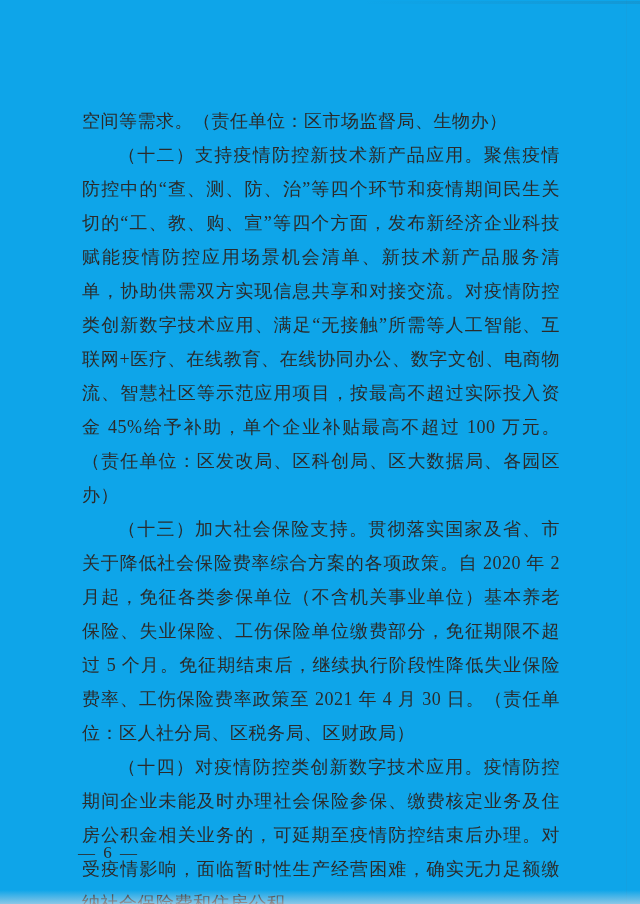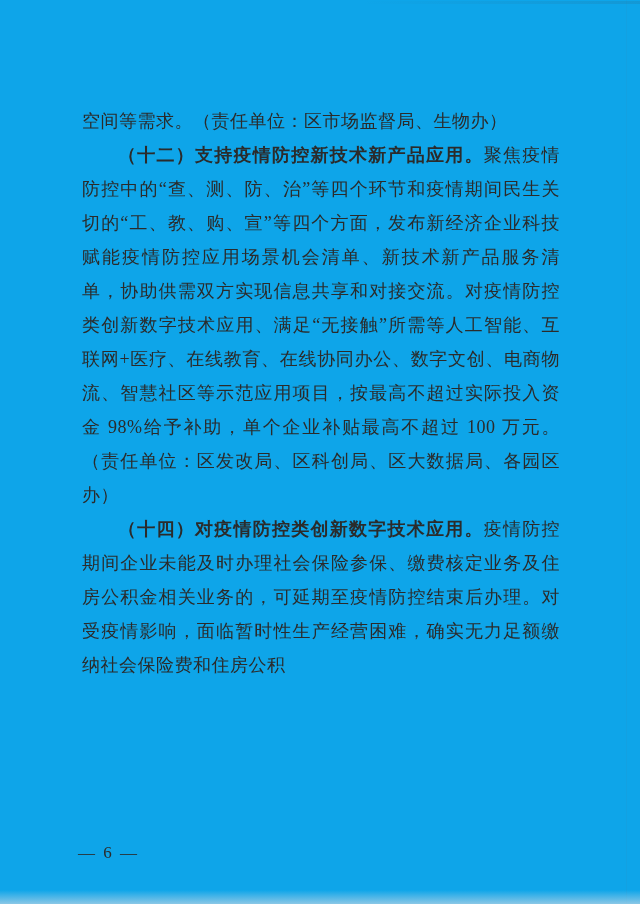--- a/index.html
+++ b/index.html
@@ -27,21 +27,21 @@
     letter-spacing: 0.5px;
   }
   .content p {
     margin: 0;
     padding: 0;
   }
   .content p.indent {
     text-indent: 2em;
   }
   .content b {
-    font-weight: bold;
+    font-weight: normal;
   }
   .footer {
     position: absolute;
     left: 78px;
     top: 843px;
     font-size: 17px;
     letter-spacing: 2px;
     color: #2b2b2b;
   }
   .top-edge {
@@ -71,20 +71,21 @@
 </style>
 </head>
 <body>
 
 <div class="scan">
   <div class="top-edge"></div>
   <div class="right-edge"></div>
 
   <div class="content">
       <p><span>空间等需求。（责任单位：区市场监督局、生物办）</span></p>
-      <p class="indent"><b>（十二）支持疫情防控新技术新产品应用。</b><span>聚焦疫情防控中的“查、测、防、治”等四个环节和疫情期间民生关切的“工、教、购、宣”等四个方面，发布新经济企业科技赋能疫情防控应用场景机会清单、新技术新产品服务清单，协助供需双方实现信息共享和对接交流。对疫情防控类创新数字技术应用、满足“无接触”所需等人工智能、互联网+医疗、在线教育、在线协同办公、数字文创、电商物流、智慧社区等示范应用项目，按最高不超过实际投入资金 98%给予补助，单个企业补贴最高不超过 100 万元。（责任单位：区发改局、区科创局、区大数据局、各园区办）</span></p>
+      <p class="indent"><b>（十二）支持疫情防控新技术新产品应用。</b><span>聚焦疫情防控中的“查、测、防、治”等四个环节和疫情期间民生关切的“工、教、购、宣”等四个方面，发布新经济企业科技赋能疫情防控应用场景机会清单、新技术新产品服务清单，协助供需双方实现信息共享和对接交流。对疫情防控类创新数字技术应用、满足“无接触”所需等人工智能、互联网+医疗、在线教育、在线协同办公、数字文创、电商物流、智慧社区等示范应用项目，按最高不超过实际投入资金 45%给予补助，单个企业补贴最高不超过 100 万元。（责任单位：区发改局、区科创局、区大数据局、各园区办）</span></p>
+      <p class="indent"><b>（十三）加大社会保险支持。</b><span>贯彻落实国家及省、市关于降低社会保险费率综合方案的各项政策。自 2020 年 2 月起，免征各类参保单位（不含机关事业单位）基本养老保险、失业保险、工伤保险单位缴费部分，免征期限不超过 5 个月。免征期结束后，继续执行阶段性降低失业保险费率、工伤保险费率政策至 2021 年 4 月 30 日。（责任单位：区人社分局、区税务局、区财政局）</span></p>
       <p class="indent"><b>（十四）对疫情防控类创新数字技术应用。</b><span>疫情防控期间企业未能及时办理社会保险参保、缴费核定业务及住房公积金相关业务的，可延期至疫情防控结束后办理。对受疫情影响，面临暂时性生产经营困难，确实无力足额缴纳社会保险费和住房公积</span></p>
     </div>
 
   <div class="footer">— 6 —</div>
 
   <div class="bottom-shade"></div>
 </div>
 
 </body></html>

